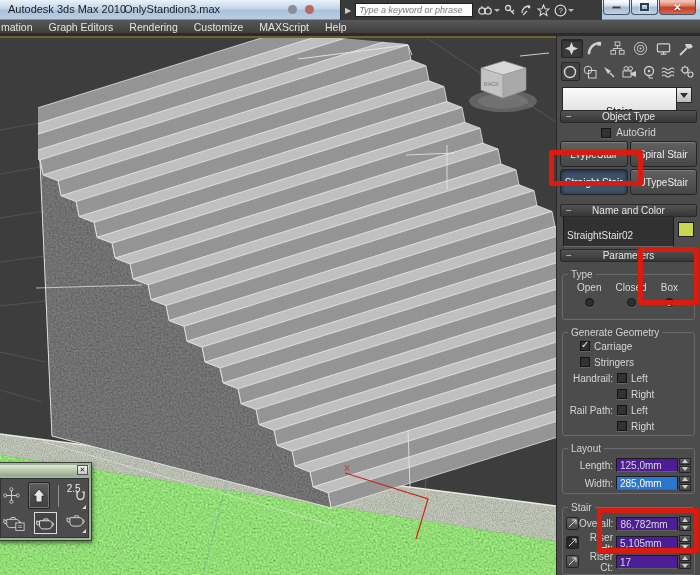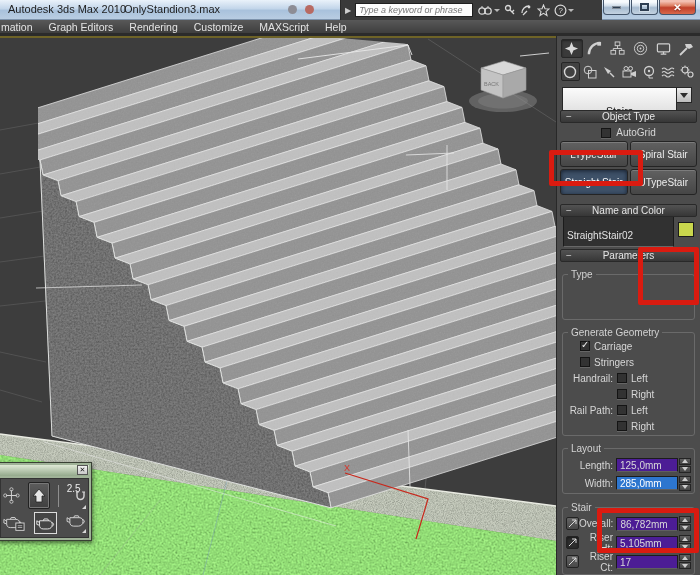--- a/index.html
+++ b/index.html
@@ -512,20 +512,34 @@
       <span class="swatch" style="background: rgb(201, 215, 77);"></span>
     </div>
 
     <div class="rh rh3">
       <span class="minus">−</span>
       <span>Parameters</span>
     </div>
 
     <div class="grp g-type">
       <span class="grp-label">Type</span>
+      <div class="typecols">
+        <div class="tcol">
+          <span>Open</span>
+          <span class="rd"></span>
+        </div>
+        <div class="tcol">
+          <span>Closed</span>
+          <span class="rd"></span>
+        </div>
+        <div class="tcol">
+          <span>Box</span>
+          <span class="rd checked"></span>
+        </div>
+      </div>
     </div>
 
     <div class="grp g-gg">
       <span class="grp-label">Generate Geometry</span>
       <div class="ggrow">
         <span class="cb checked"></span>
         <span>Carriage</span>
       </div>
       <div class="ggrow">
         <span class="cb"></span>

